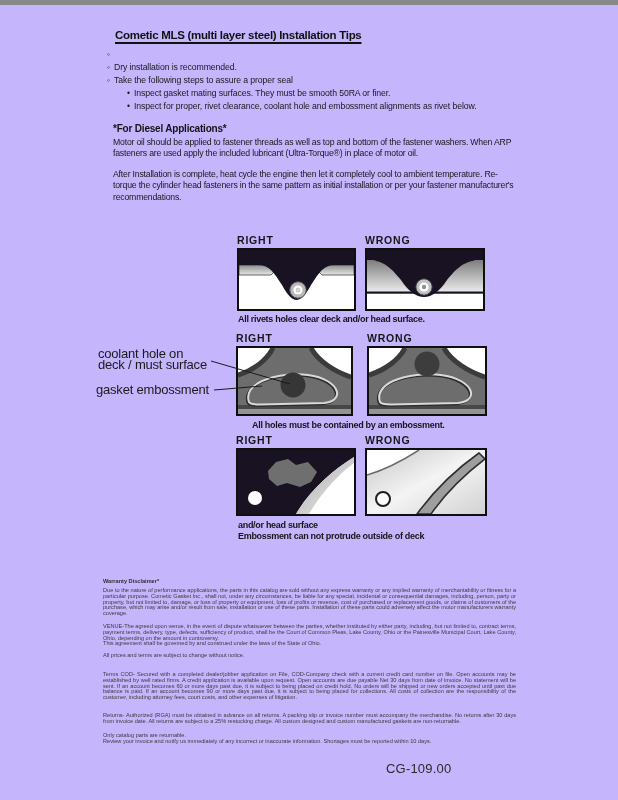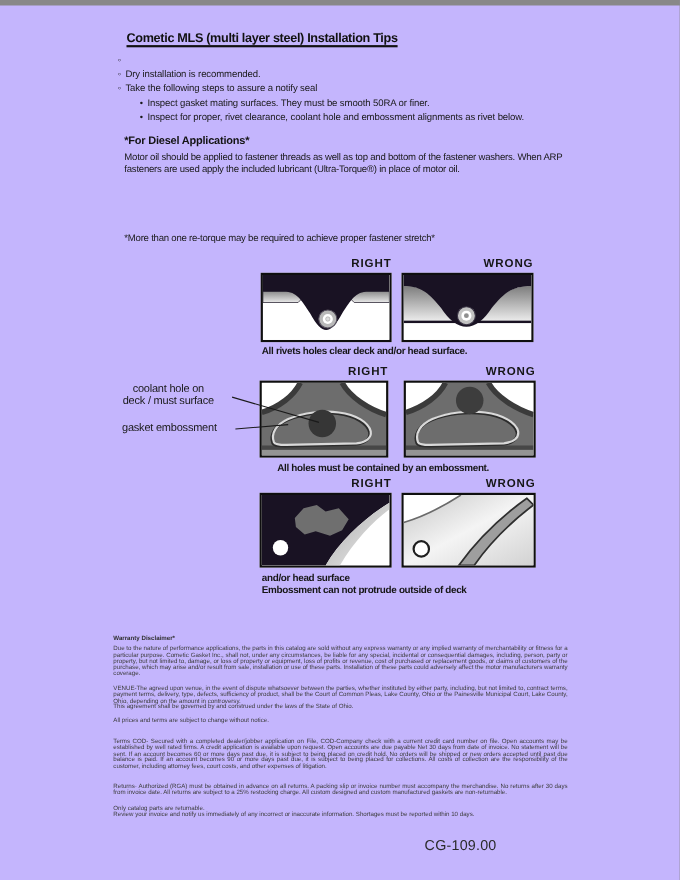--- a/index.html
+++ b/index.html
@@ -14,25 +14,25 @@
     color:#111;text-decoration:underline;text-decoration-thickness:1.5px;text-underline-offset:2.5px;
     white-space:nowrap;
   }
   .bullets{left:107px;top:43px;font-size:8.7px;letter-spacing:-0.1px;line-height:13px;color:#191919;}
   .b-row{display:flex;}
   .b-marker{width:7px;font-size:8.5px;}
   .sb-row{display:flex;margin-left:20px;}
   .sb-marker{width:7px;font-size:8.5px;}
   .h2{left:113px;top:118px;font-size:10px;font-weight:bold;letter-spacing:-0.2px;color:#141414;}
   .para{left:113px;width:402px;font-size:8.7px;letter-spacing:-0.2px;line-height:11.4px;color:#191919;}
-  .rw-label{font-size:10.5px;font-weight:600;letter-spacing:0.8px;text-align:right;color:#161616;height:13px;}
+  .rw-label{font-size:10.5px;font-weight:600;letter-spacing:0.8px;text-align:left;color:#161616;height:13px;}
   .panel{border:2px solid #0f0f0f;background:#fff;}
   .panel svg{display:block;}
   .caption{font-size:9px;font-weight:600;letter-spacing:-0.3px;color:#161616;line-height:10.8px;}
-  .ann{font-size:10px;letter-spacing:-0.2px;color:#1a1a1a;text-align:center;line-height:10.5px;}
+  .ann{font-size:13px;letter-spacing:-0.2px;color:#1a1a1a;text-align:left;line-height:10.5px;}
   .fineh{left:103px;top:573px;font-size:5.6px;font-weight:bold;color:#303030;}
   .fine{left:103px;width:413px;font-size:5.6px;line-height:5.75px;color:#3c3c3c;text-align:justify;}
   .docnum{left:386px;top:756px;font-size:13px;letter-spacing:0.2px;color:#2b2b2b;}
   .overlay{left:0;top:0;pointer-events:none;}
 </style>
 </head>
 <body>
 
 <div class="page">
 
@@ -41,35 +41,35 @@
   <div class="abs bullets">
     <div class="b-row">
       <span class="b-marker">◦</span>
     </div>
     <div class="b-row">
       <span class="b-marker">◦</span>
       <span>Dry installation is recommended.</span>
     </div>
     <div class="b-row">
       <span class="b-marker">◦</span>
-      <span>Take the following steps to assure a notify seal</span>
+      <span>Take the following steps to assure a proper seal</span>
     </div>
     <div class="sb-row">
       <span class="sb-marker">•</span>
       <span>Inspect gasket mating surfaces.  They must be smooth 50RA or finer.</span>
     </div>
     <div class="sb-row">
       <span class="sb-marker">•</span>
       <span>Inspect for proper, rivet clearance, coolant hole and embossment alignments as rivet below.</span>
     </div>
   </div>
 
   <div class="abs h2">*For Diesel Applications*</div>
   <div class="abs para" style="top:132px;">Motor oil should be applied to fastener threads as well as top and bottom of the fastener washers. When ARP fasteners are used apply the included lubricant (Ultra-Torque®) in place of motor oil.</div>
-  <div class="abs para" style="top:206px;">*More than one re-torque may be required to achieve proper fastener stretch*</div>
+  <div class="abs para" style="top:164px;">After Installation is complete, heat cycle the engine then let it completely cool to ambient temperature. Re-torque the cylinder head fasteners in the same pattern as initial installation or per your fastener manufacturer's recommendations.</div>
 
   <div class="abs rw-label" style="left:237px;top:229px;width:119px;">RIGHT</div>
   <div class="abs rw-label" style="left:365px;top:229px;width:120px;">WRONG</div>
 
   <div class="abs panel" style="left:237px;top:243px;">
     <svg width="115" height="59" viewBox="0 0 115 59">
       <defs>
         <linearGradient id="r1g" x1="0" y1="0" x2="0" y2="1">
           <stop offset="0" stop-color="#8d8d8d"></stop>
             <stop offset="1" stop-color="#e8e8e8"></stop>

